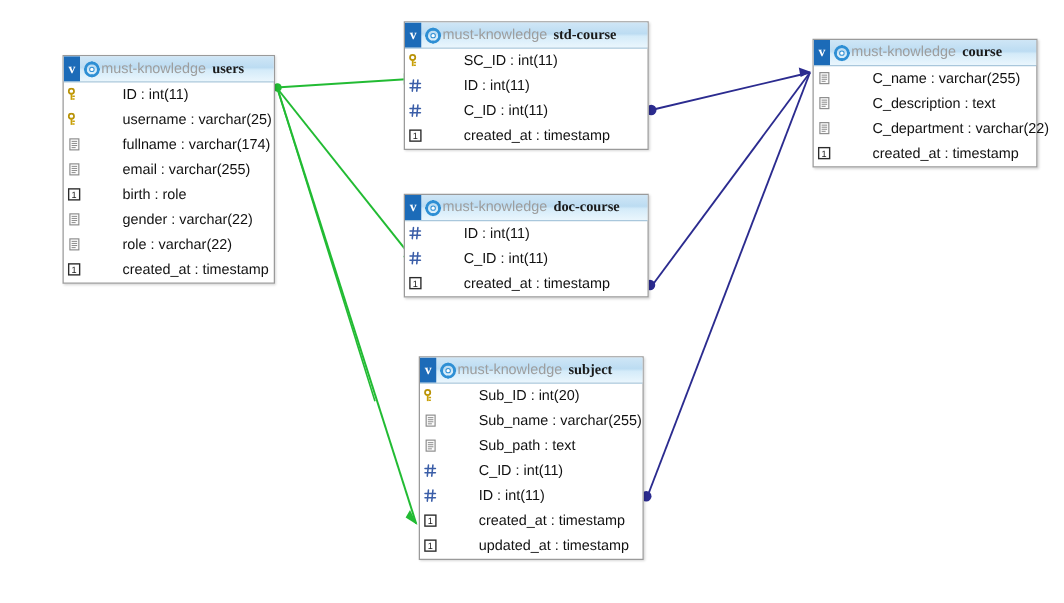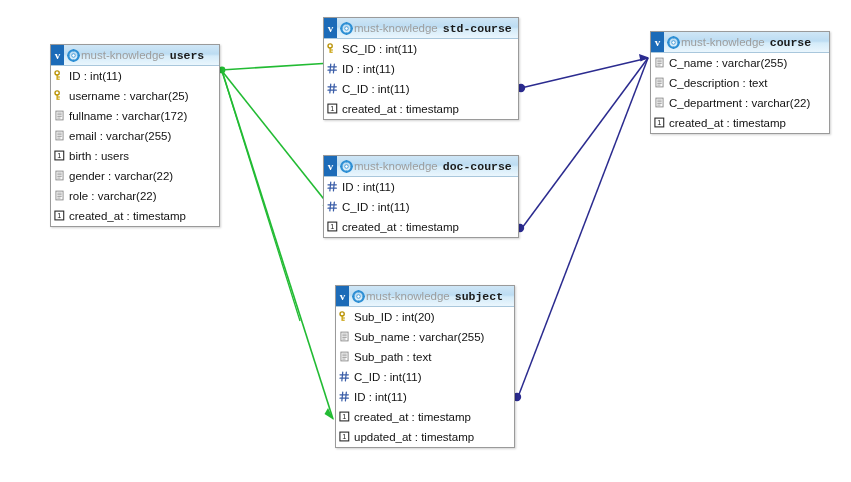--- a/index.html
+++ b/index.html
@@ -78,35 +78,36 @@
     color: #9d9d9d;
     margin-left: 0;
     font-family: "Liberation Sans", sans-serif;
     text-align: right;
   }
   .hdr-name {
     font-size: 11.5px;
     color: #1a1a1a;
     font-weight: bold;
     margin-left: 5px;
-    font-family: Liberation Mono, monospace;
+    font-family: Liberation Serif, serif;
   }
 
   
   .tbl-rows { padding: 0; }
 
   .row {
     height: 20px;
     display: flex;
     align-items: center;
     padding-left: 3px;
     white-space: nowrap;
     font-size: 11.5px;
     color: #111111;
     font-family: "Liberation Sans", sans-serif;
+    gap: 29px;
   }
 
   .row-ico {
     flex: 0 0 13px;
     width: 13px;
     height: 13px;
     margin-right: 2px;
     position: relative;
   }
   .row-ico svg { position: absolute; left: 0; top: 0; display: block; }
@@ -210,21 +211,21 @@
             <svg width="11" height="11" viewBox="0 0 12 12">
               <rect x="2.1" y="1.2" width="7.8" height="9.6" fill="#fbfbfb" stroke="#8a8a8a" stroke-width="1"></rect>
               <g stroke="#8a8a8a" stroke-width="0.85">
                 <line x1="3.6" y1="3.4" x2="8.4" y2="3.4"></line>
                 <line x1="3.6" y1="5.2" x2="8.4" y2="5.2"></line>
                 <line x1="3.6" y1="7.0" x2="8.4" y2="7.0"></line>
                 <line x1="3.6" y1="8.8" x2="7.1" y2="8.8"></line>
               </g>
             </svg>
           </span>
-          <span class="row-txt">fullname : varchar(172)</span>
+          <span class="row-txt">fullname : varchar(174)</span>
         </div>
         <div class="row">
           <span class="row-ico">
             <svg width="11" height="11" viewBox="0 0 12 12">
               <rect x="2.1" y="1.2" width="7.8" height="9.6" fill="#fbfbfb" stroke="#8a8a8a" stroke-width="1"></rect>
               <g stroke="#8a8a8a" stroke-width="0.85">
                 <line x1="3.6" y1="3.4" x2="8.4" y2="3.4"></line>
                 <line x1="3.6" y1="5.2" x2="8.4" y2="5.2"></line>
                 <line x1="3.6" y1="7.0" x2="8.4" y2="7.0"></line>
                 <line x1="3.6" y1="8.8" x2="7.1" y2="8.8"></line>
@@ -233,21 +234,21 @@
           </span>
           <span class="row-txt">email : varchar(255)</span>
         </div>
         <div class="row">
           <span class="row-ico">
             <svg width="11" height="11" viewBox="0 0 12 12">
               <rect x="1" y="1.2" width="9.6" height="9.6" fill="#ffffff" stroke="#2c2c2c" stroke-width="1.2"></rect>
               <text x="5.8" y="9" font-size="8" font-family="Liberation Sans, sans-serif" fill="#1a1a1a" text-anchor="middle">1</text>
             </svg>
           </span>
-          <span class="row-txt">birth : users</span>
+          <span class="row-txt">birth : role</span>
         </div>
         <div class="row">
           <span class="row-ico">
             <svg width="11" height="11" viewBox="0 0 12 12">
               <rect x="2.1" y="1.2" width="7.8" height="9.6" fill="#fbfbfb" stroke="#8a8a8a" stroke-width="1"></rect>
               <g stroke="#8a8a8a" stroke-width="0.85">
                 <line x1="3.6" y1="3.4" x2="8.4" y2="3.4"></line>
                 <line x1="3.6" y1="5.2" x2="8.4" y2="5.2"></line>
                 <line x1="3.6" y1="7.0" x2="8.4" y2="7.0"></line>
                 <line x1="3.6" y1="8.8" x2="7.1" y2="8.8"></line>

